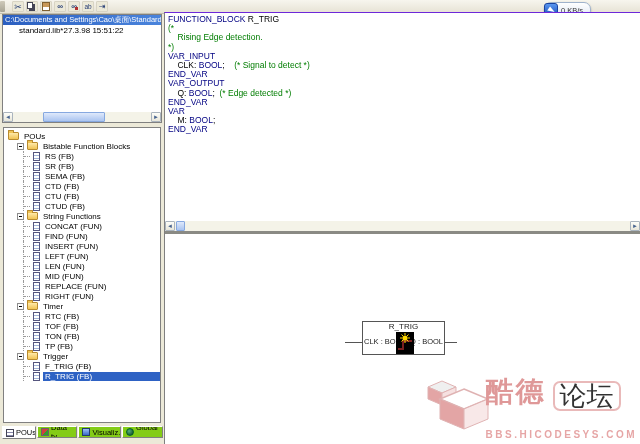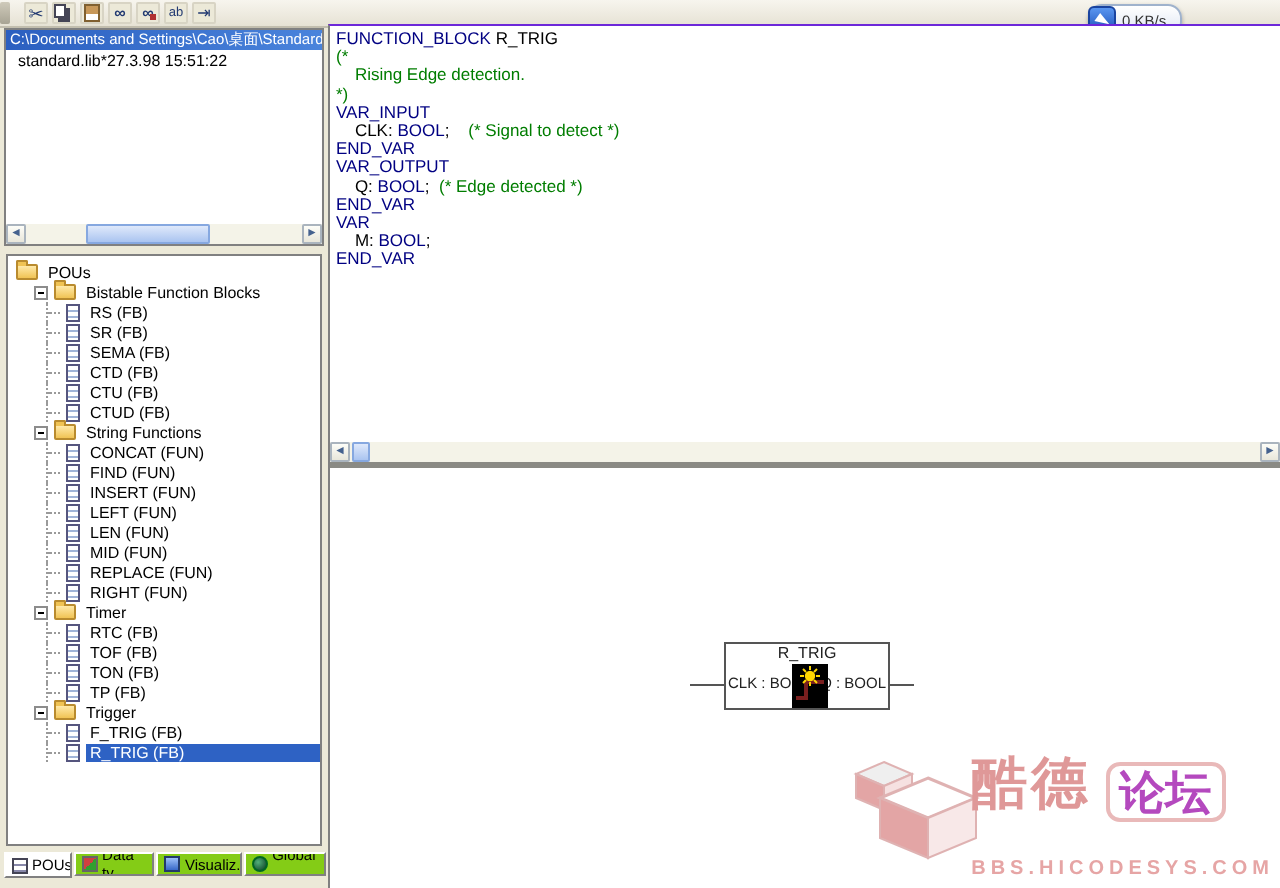--- a/index.html
+++ b/index.html
@@ -46,21 +46,21 @@
            line-height:8px;text-align:center;border-radius:1px}
   .sb .track{flex:1;position:relative}
   .sb .thumb{position:absolute;top:0;height:10px;border:1px solid #86a8e0;border-radius:1px;
              background:linear-gradient(#dfe9fb,#aac4f0);box-sizing:border-box}
 
   
   #libwin{position:absolute;left:2px;top:14px;width:160px;height:109px;background:#fff;
           border:1px solid #808080;box-sizing:border-box}
   #libtitle{height:10px;background:linear-gradient(90deg,#2b5fc0,#4a84dc);color:#fff;
             font-size:7.5px;line-height:10px;padding-left:2px;white-space:nowrap;overflow:hidden}
-  #libentry{font-size:8px;color:#000;padding:1px 6px;white-space:nowrap;overflow:hidden}
+  #libentry{font-size:8px;color:#000;padding:1px 16px;white-space:nowrap;overflow:hidden}
   #libscroll{position:absolute;left:0;bottom:0;width:100%}
 
   
   #treewin{position:absolute;left:2px;top:126px;width:160px;height:298px;background:#ece9d8;
            padding:1px;box-sizing:border-box}
   #treeinner{width:100%;height:100%;background:#fff;border:1px solid #808080;
              box-sizing:border-box;overflow:hidden;padding-top:3px}
   .trow{display:flex;align-items:center;height:10px;font-size:8px;white-space:nowrap;color:#000}
   .depth0{padding-left:4px}.depth1{padding-left:13px}.depth2{padding-left:19px}
   .expander{width:7px;height:7px;flex:none;margin-right:3px;background:#fff;border:1px solid #8c8c8c;
@@ -114,21 +114,21 @@
   .pinline{position:absolute;top:20px;border-top:1px solid #555}
   .pl-in{left:-18px;width:18px}
   .pl-out{right:-13px;width:13px}
   #fbicon{position:absolute;left:33px;top:10px}
 
   
   #wm{position:absolute;right:3px;bottom:5px;display:flex;align-items:flex-start;opacity:.8;pointer-events:none}
   #wmtext{margin-left:-8px}
   .wm-line1{display:flex;align-items:flex-end;height:32px}
   .wm-solid{font-size:28px;font-weight:bold;color:#d87f7f;letter-spacing:2px}
-  .wm-outline{font-size:23px;font-weight:bold;color:#a21caf;border:2px solid #e4a8a8;
+  .wm-outline{font-size:27px;font-weight:normal;color:#000000;border:2px solid #e4a8a8;
               border-radius:7px;padding:0 5px;margin-left:7px;line-height:26px}
   .wm-url{font-size:10px;font-weight:bold;color:#e08f8f;letter-spacing:2.5px;margin-top:18px}
 </style>
 </head>
 <body style="--selection: #2e62c4; --titlebar: #2b5fc0; --keyword: #000082; --comment: #007d00; --watermark-pink: #d87f7f; --net-icon-blue: #1c50b8;">
 
 <div id="toolbar">
   <span class="tbicon icon-clip"></span>
   <span class="tbsep"></span>
   <span id="tb-icons" style="display:flex;align-items:center">

